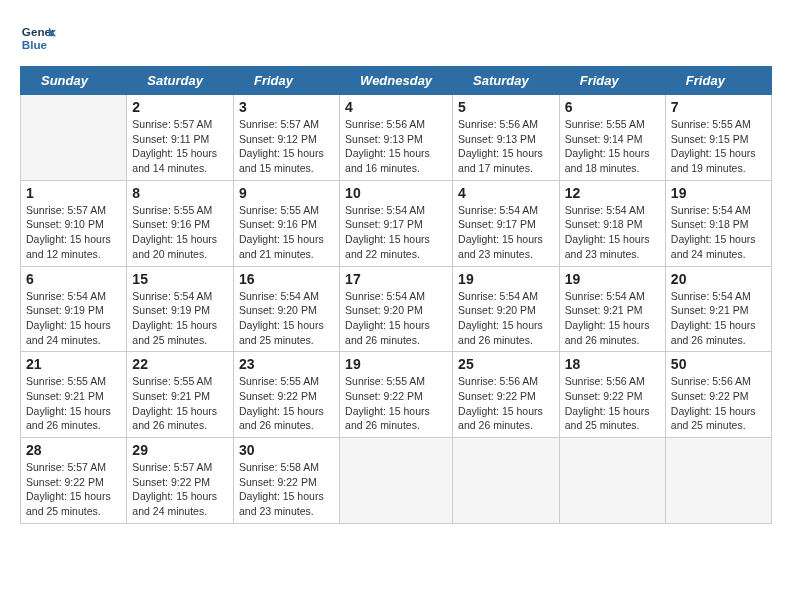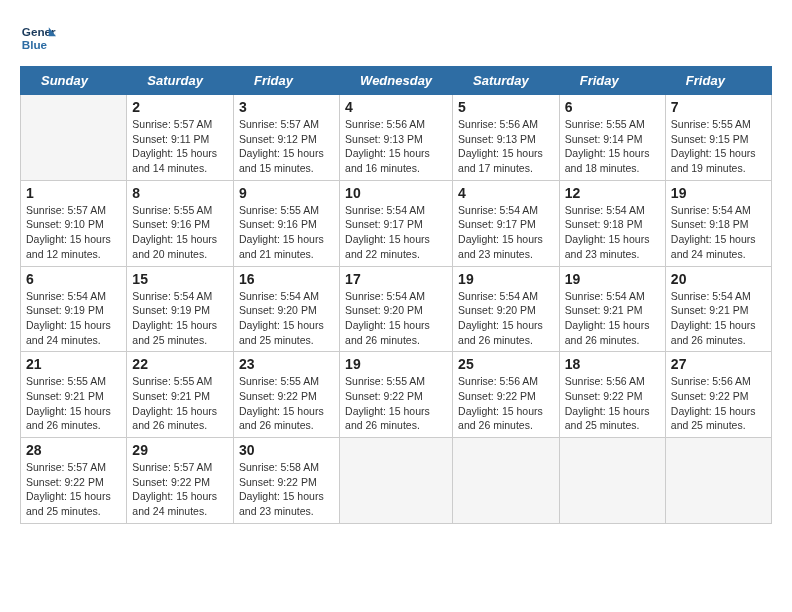--- a/index.html
+++ b/index.html
@@ -211,21 +211,21 @@
       </td>
       <td>
         <span class="day-number">25</span>
         <div class="day-info">Sunrise: 5:56 AM<br>Sunset: 9:22 PM<br>Daylight: 15 hours and 26 minutes.</div>
       </td>
       <td>
         <span class="day-number">18</span>
         <div class="day-info">Sunrise: 5:56 AM<br>Sunset: 9:22 PM<br>Daylight: 15 hours and 25 minutes.</div>
       </td>
       <td>
-        <span class="day-number">27</span>
+        <span class="day-number">50</span>
         <div class="day-info">Sunrise: 5:56 AM<br>Sunset: 9:22 PM<br>Daylight: 15 hours and 25 minutes.</div>
       </td>
     </tr>
 
     <tr>
       <td>
         <span class="day-number">28</span>
         <div class="day-info">Sunrise: 5:57 AM<br>Sunset: 9:22 PM<br>Daylight: 15 hours and 25 minutes.</div>
       </td>
       <td>

